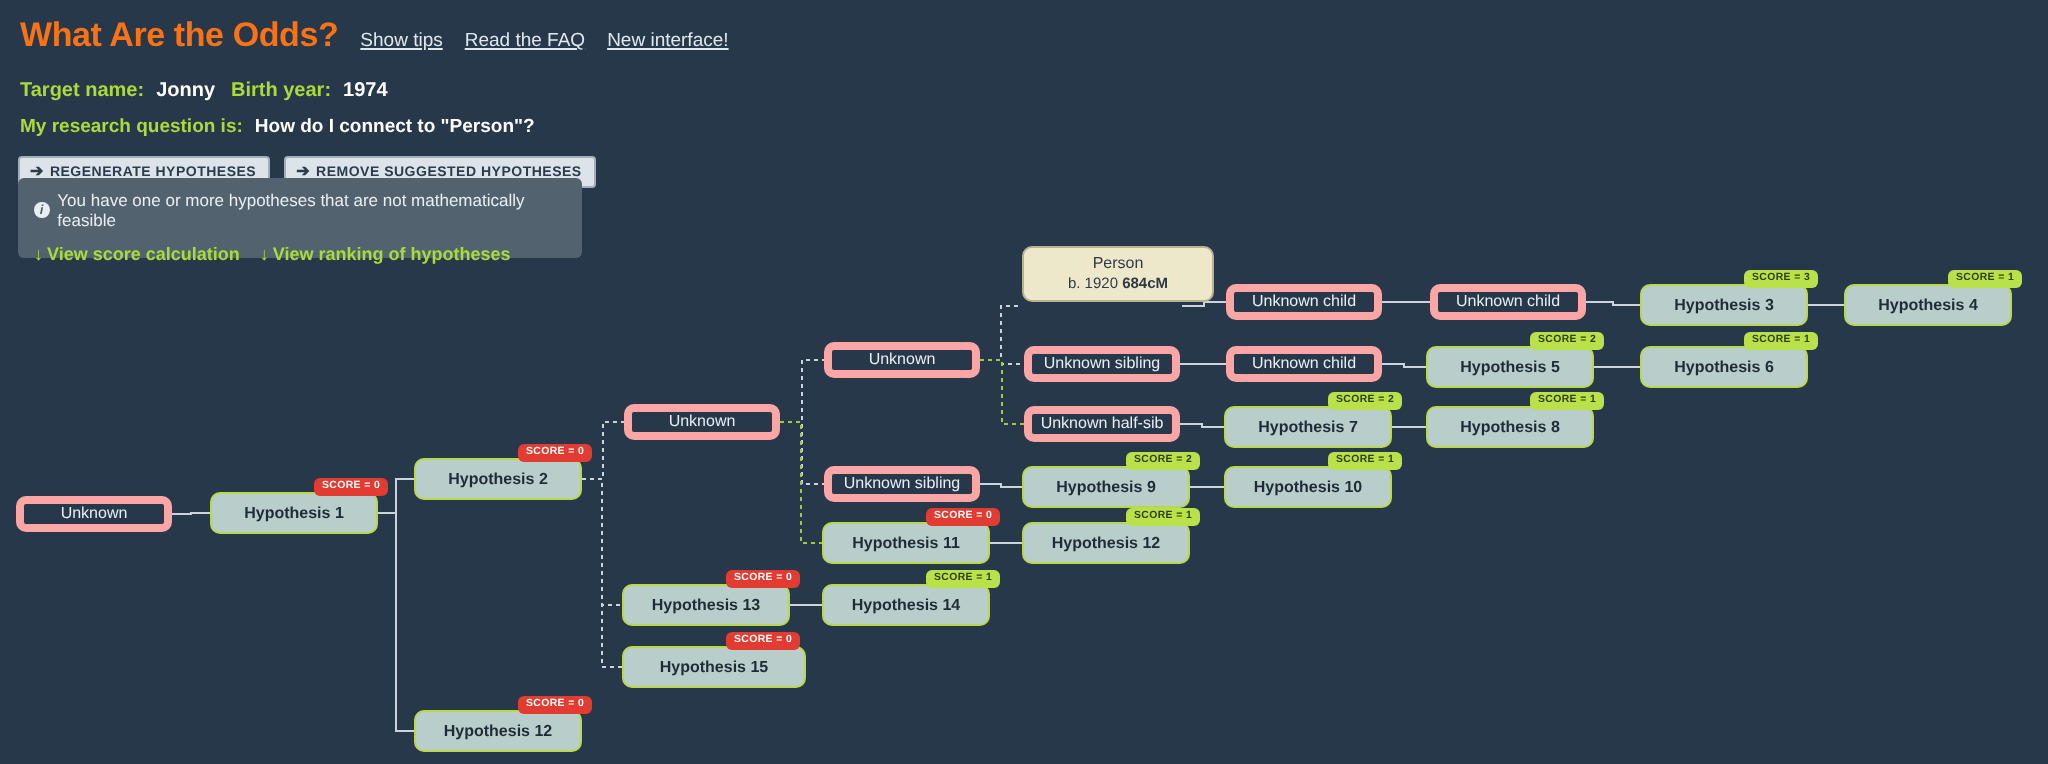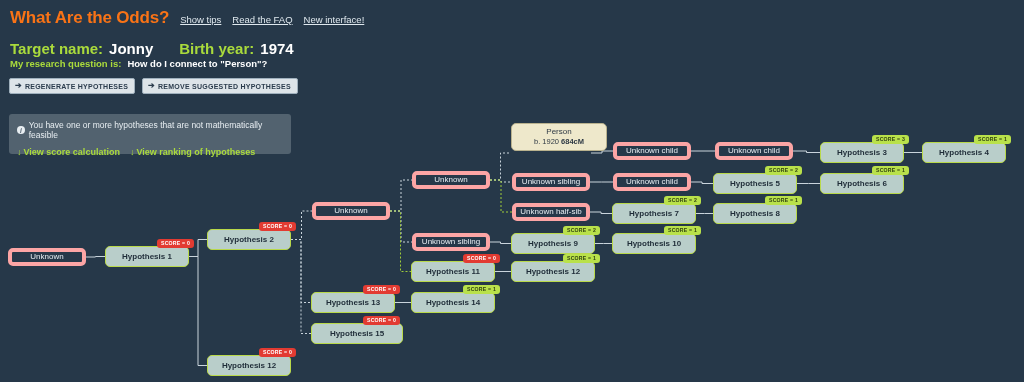--- a/index.html
+++ b/index.html
@@ -10,36 +10,36 @@
     font-family: "Liberation Sans", sans-serif;
     overflow: hidden;
   }
   #app { position: relative; width: 1024px; height: 382px; }
 
   
   .hdr { position: absolute; left: 10px; top: 8px; display: flex; align-items: baseline; gap: 11px; }
   .hdr-title { color: #f97316; font-size: 17px; font-weight: bold; letter-spacing: -0.2px; }
   .hdr-link { color: #dfe8ee; font-size: 9.5px; text-decoration: underline; cursor: pointer; }
 
-  .meta { position: absolute; left: 10px; top: 40px; display: flex; align-items: baseline; gap: 6px; font-size: 15px; }
+  .meta { position: absolute; left: 10px; top: 40px; display: flex; align-items: baseline; gap: 6px; font-size: 10px; }
   .meta2 { position: absolute; left: 10px; top: 58px; display: flex; align-items: baseline; gap: 6px; font-size: 9.5px; }
   .lbl { color: #aadb3c; font-weight: bold; }
   .val { color: #ffffff; font-weight: bold; }
 
   .btnrow { position: absolute; left: 9px; top: 78px; display: flex; gap: 7px; }
   .btn {
     background: #dde4e9; color: #2b3c4d; border: 1px solid #9fb0bd;
     font-size: 7px; font-weight: bold; letter-spacing: 0.25px;
     padding: 3px 6px 3px 5px; border-radius: 2px; cursor: pointer;
     display: flex; align-items: center; gap: 3px; line-height: 1;
   }
   .btn .ar { font-size: 8px; }
 
   .infobox {
-    position: absolute; left: 9px; top: 114px; width: 282px; height: 40px;
+    position: absolute; left: 9px; top: 89px; width: 282px; height: 40px;
     background: #52626f; border-radius: 3px; padding: 6px 8px;
   }
   .info-line { display: flex; align-items: center; gap: 4px; font-size: 8.5px; color: #e8eef2; }
   .i-ico {
     display: inline-flex; align-items: center; justify-content: center;
     width: 8px; height: 8px; border-radius: 50%;
     background: #e8eef2; color: #52626f; font-size: 6.5px; font-weight: bold; font-style: italic;
   }
   .info-links { display: flex; gap: 10px; margin-top: 7px; }
   .info-link { color: #aadb3c; font-size: 9px; font-weight: bold; cursor: pointer; display: flex; gap: 2px; align-items: center; }
@@ -75,21 +75,21 @@
   <div class="hdr">
     <div class="hdr-title">What Are the Odds?</div>
     <div class="hdr-link">Show tips</div>
     <div class="hdr-link">Read the FAQ</div>
     <div class="hdr-link">New interface!</div>
   </div>
 
   <div class="meta">
     <span class="lbl">Target name:</span>
     <span class="val">Jonny</span>
-    <span class="lbl" style="margin-left:20px">Birth year:</span>
+    <span class="lbl" style="margin-left:2px">Birth year:</span>
     <span class="val">1974</span>
   </div>
 
   <div class="meta2">
     <span class="lbl">My research question is:</span>
     <span class="val">How do I connect to "Person"?</span>
   </div>
 
   <div class="btnrow">
     <div class="btn">

